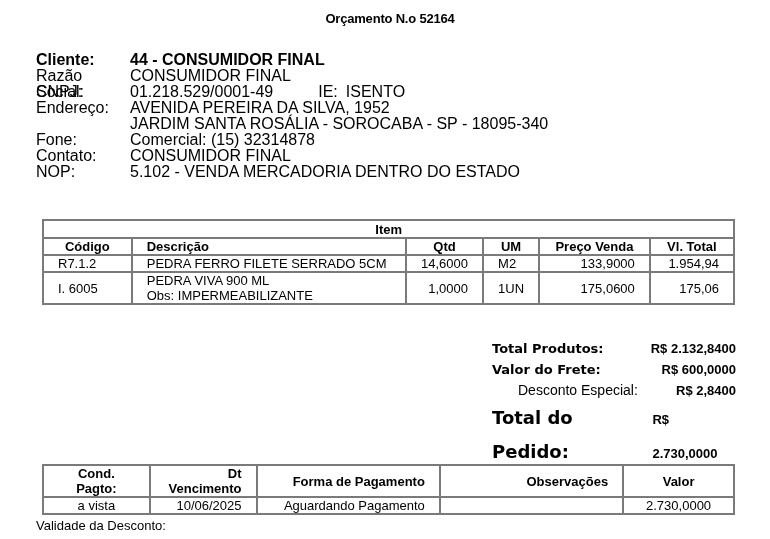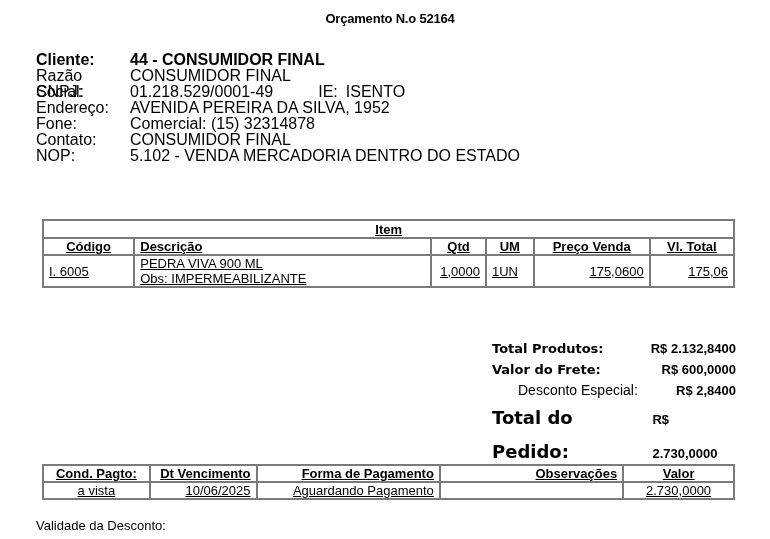--- a/index.html
+++ b/index.html
@@ -15,21 +15,21 @@
   }
   .info { position: absolute; left: 36px; top: 52px; }
   .info-row { display: flex; height: 16px; line-height: 16px; font-size: 16px; }
   .info-label { width: 94px; }
   .info-value { }
   .bold { font-weight: bold; }
   .ie-label { margin-left: 45px; }
   .ie-value { margin-left: 8px; }
 
   table { border-collapse: collapse; position: absolute; font-size: 13px; }
-  table td, table th { border: 2px solid #7a7a7a; padding: 0 5px; height: 15px; line-height: 15px; text-decoration: underline; }
+  table td, table th { border: 2px solid #7a7a7a; padding: 0 14px; height: 15px; line-height: 15px; }
   table th { font-weight: bold; }
 
   .items { left: 42px; top: 219px; width: 693px; }
   .items th.item-title { text-align: right; padding-right: 331px; height: 16px; }
   .items .r { text-align: right; }
   .items .c { text-align: center; }
   .items .l { text-align: left; }
   .items tr.tall td { height: 30px; line-height: 15px; }
 
   .totals { position: absolute; left: 492px; top: 338px; width: 244px; }
@@ -64,20 +64,24 @@
     <span class="info-label">CNPJ:</span>
     <span class="info-value">01.218.529/0001-49</span>
     <span class="ie-label">IE:</span>
     <span class="ie-value">ISENTO</span>
   </div>
   <div class="info-row">
     <span class="info-label">Endereço:</span>
     <span class="info-value">AVENIDA PEREIRA DA SILVA, 1952</span>
   </div>
   <div class="info-row">
+    <span class="info-label"></span>
+    <span class="info-value">JARDIM SANTA ROSÁLIA - SOROCABA - SP - 18095-340</span>
+  </div>
+  <div class="info-row">
     <span class="info-label">Fone:</span>
     <span class="info-value">Comercial: (15) 32314878</span>
   </div>
   <div class="info-row">
     <span class="info-label">Contato:</span>
     <span class="info-value">CONSUMIDOR FINAL</span>
   </div>
   <div class="info-row">
     <span class="info-label">NOP:</span>
     <span class="info-value">5.102 - VENDA MERCADORIA DENTRO DO ESTADO</span>
@@ -97,20 +101,28 @@
       <tr>
     <th colspan="6" class="item-title">Item</th>
   </tr>
   <tr>
     <th class="c">Código</th>
     <th class="l">Descrição</th>
     <th class="c">Qtd</th>
     <th class="c">UM</th>
     <th class="c">Preço Venda</th>
     <th class="c">Vl. Total</th>
+  </tr>
+  <tr>
+    <td class="l">R7.1.2</td>
+    <td class="l">PEDRA FERRO FILETE SERRADO 5CM</td>
+    <td class="r">14,6000</td>
+    <td class="l">M2</td>
+    <td class="r">133,9000</td>
+    <td class="r">1.954,94</td>
   </tr>
   <tr class="tall">
     <td class="l">I. 6005</td>
     <td class="l">
       <div>PEDRA VIVA 900 ML</div>
       <div>Obs: IMPERMEABILIZANTE</div>
     </td>
     <td class="r">1,0000</td>
     <td class="l">1UN</td>
     <td class="r">175,0600</td>

